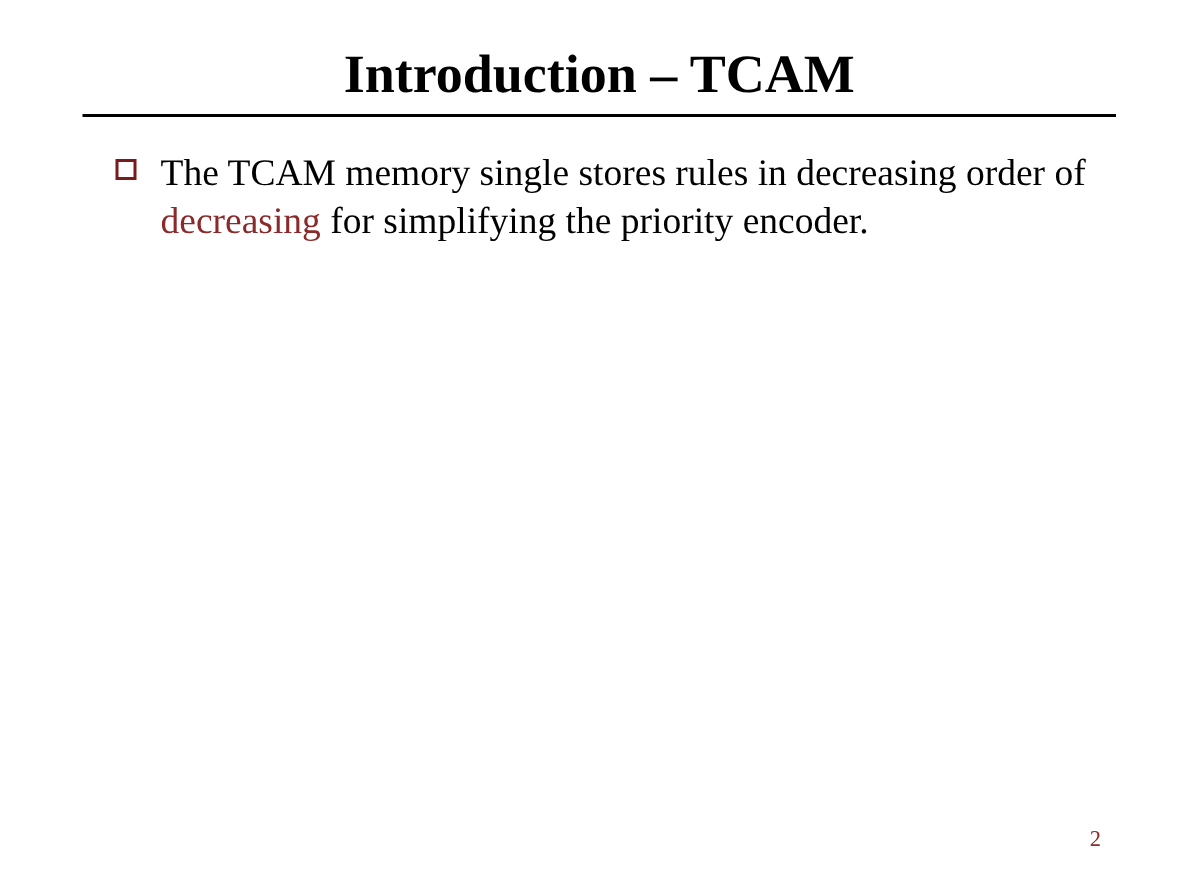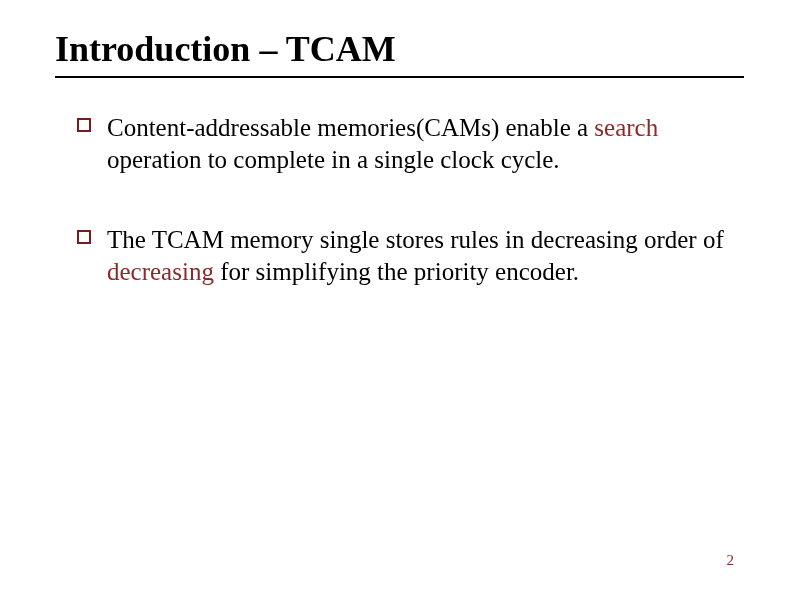--- a/index.html
+++ b/index.html
@@ -9,21 +9,22 @@
     background: #ffffff;
     font-family: "Times New Roman", Times, serif;
     position: relative;
     padding: 28px 50px 0 55px;
   }
   .title {
     font-size: 36px;
     color: #000000;
     padding-bottom: 6px;
     border-bottom: 2px solid #000000;
-    margin-bottom: 34px;
+    margin-bottom: 22px;
+    text-align: center;
   }
   .bullets {
     list-style: none;
     padding-left: 22px;
   }
   .bullets li {
     position: relative;
     font-size: 25px;
     line-height: 1.28;
     color: #000000;
@@ -49,21 +50,17 @@
   }
 </style>
 </head>
 <body>
 
 <h1 class="title">Introduction – TCAM</h1>
 
 <ul class="bullets">
   <li>
     <span class="bullet-marker"></span>
-    <span>Content-addressable memories(CAMs) enable a </span><span class="accent">search</span><span> operation to complete in a single clock cycle.</span>
-  </li>
-  <li>
-    <span class="bullet-marker"></span>
     <span>The TCAM memory single stores rules in decreasing order of </span><span class="accent">decreasing</span><span> for simplifying the priority encoder.</span>
   </li>
 </ul>
 
 <div class="page-num">2</div>
 
 </body></html>

